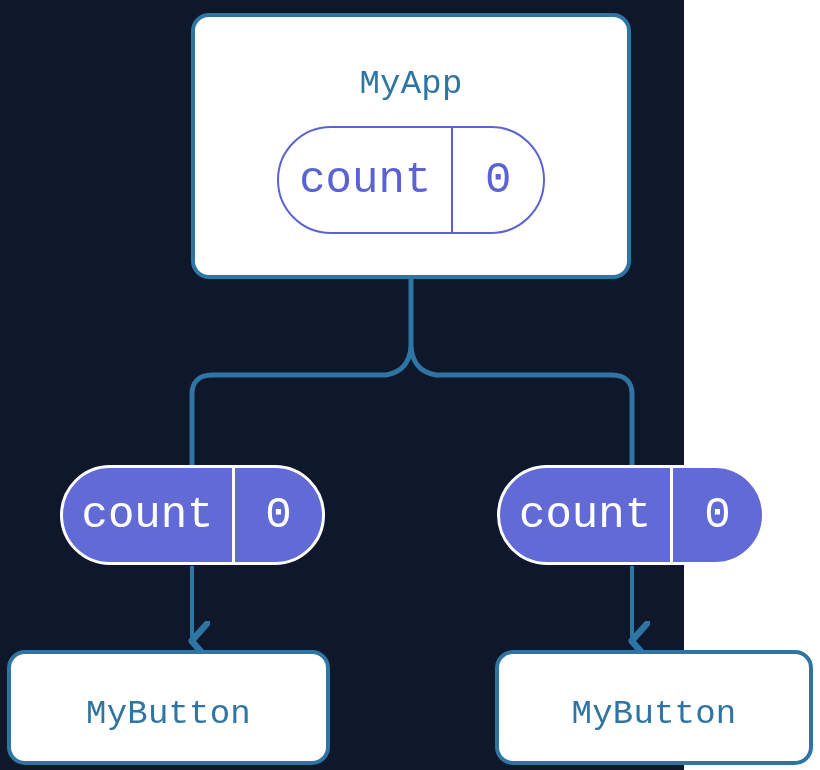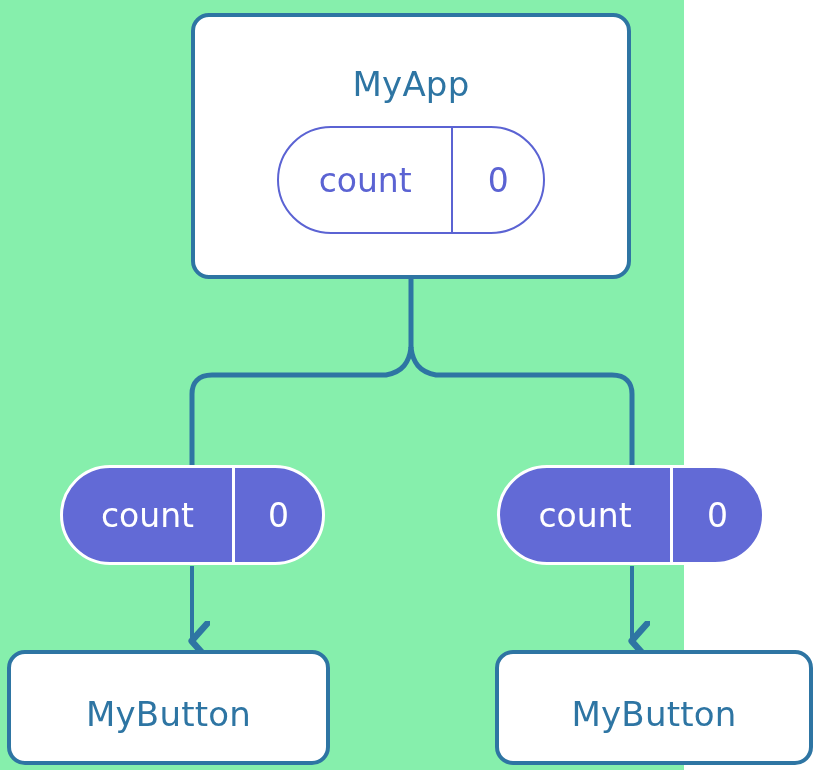--- a/index.html
+++ b/index.html
@@ -9,21 +9,22 @@
   body {
     width: 820px;
     height: 770px;
     overflow: hidden;
     font-family: "DejaVu Sans", sans-serif;
   }
   #canvas {
     position: relative;
     width: 684px;
     height: 770px;
-    background: #86efac;
+    background: #0f172a;
+    font-family: Liberation Mono, monospace;
   }
 
   
   #connectors {
     position: absolute;
     left: 0;
     top: 0;
     width: 820px;
     height: 770px;
     pointer-events: none;
@@ -85,21 +86,21 @@
     align-items: stretch;
     box-sizing: border-box;
     border-radius: 999px;
     overflow: hidden;
   }
   .pill-key,
   .pill-value {
     display: flex;
     align-items: center;
     justify-content: center;
-    font-size: 33px;
+    font-size: 44px;
     line-height: 1;
     white-space: nowrap;
     box-sizing: border-box;
   }
 
   
   .state-pill.outlined {
     border: 2.5px solid #5b63d3;
     background: transparent;
   }

